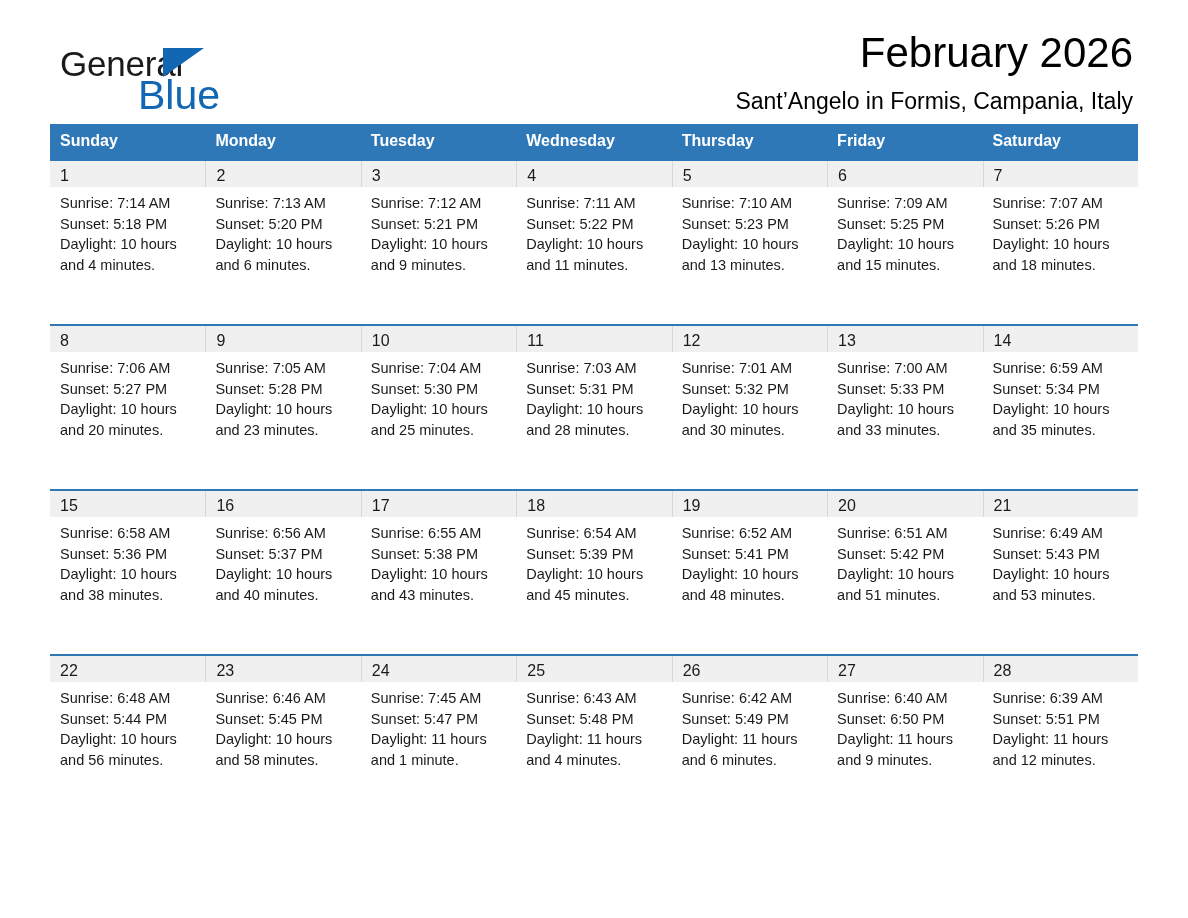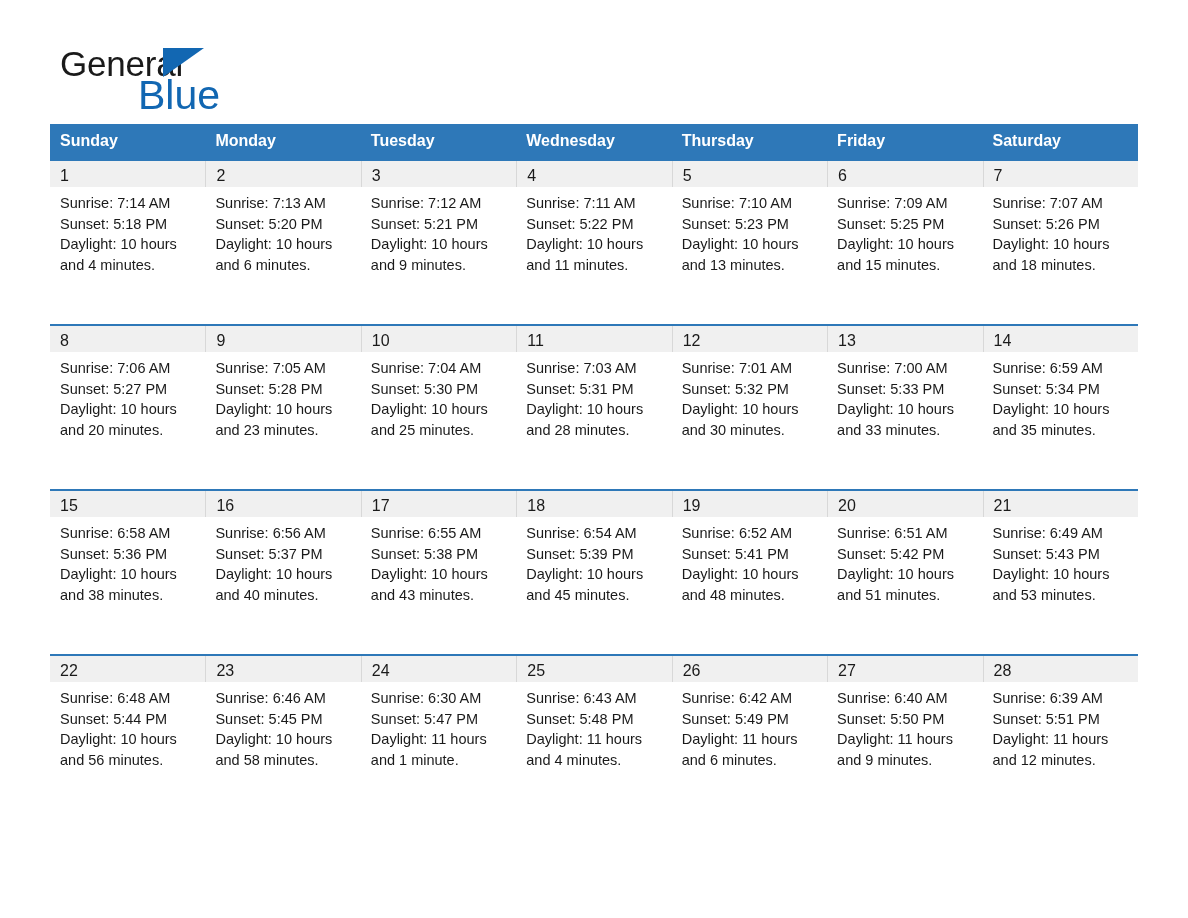--- a/index.html
+++ b/index.html
@@ -136,20 +136,24 @@
 <div class="page">
 
   <div class="masthead">
 
     <div class="logo">
       <div class="logo-line1">General</div>
       <div class="logo-tri"></div>
       <div class="logo-line2">Blue</div>
     </div>
 
+    <div class="title-block">
+      <h1 class="cal-title">February 2026</h1>
+      <div class="cal-subtitle">Sant’Angelo in Formis, Campania, Italy</div>
+    </div>
 
   </div>
 
   <table class="calendar">
     <thead>
       <tr class="dow-row">
         <th>Sunday</th>
         <th>Monday</th>
         <th>Tuesday</th>
         <th>Wednesday</th>
@@ -416,21 +420,21 @@
                 <div>Sunset: 5:45 PM</div>
                 <div>Daylight: 10 hours</div>
                 <div>and 58 minutes.</div>
               </div>
             </div>
           </td>
           <td>
             <div class="daycell">
               <div class="daynum-band">24</div>
               <div class="details">
-                <div>Sunrise: 6:30 AM</div>
+                <div>Sunrise: 7:45 AM</div>
                 <div>Sunset: 5:47 PM</div>
                 <div>Daylight: 11 hours</div>
                 <div>and 1 minute.</div>
               </div>
             </div>
           </td>
           <td>
             <div class="daycell">
               <div class="daynum-band">25</div>
               <div class="details">
@@ -450,21 +454,21 @@
                 <div>Daylight: 11 hours</div>
                 <div>and 6 minutes.</div>
               </div>
             </div>
           </td>
           <td>
             <div class="daycell">
               <div class="daynum-band">27</div>
               <div class="details">
                 <div>Sunrise: 6:40 AM</div>
-                <div>Sunset: 5:50 PM</div>
+                <div>Sunset: 6:50 PM</div>
                 <div>Daylight: 11 hours</div>
                 <div>and 9 minutes.</div>
               </div>
             </div>
           </td>
           <td>
             <div class="daycell">
               <div class="daynum-band">28</div>
               <div class="details">
                 <div>Sunrise: 6:39 AM</div>

